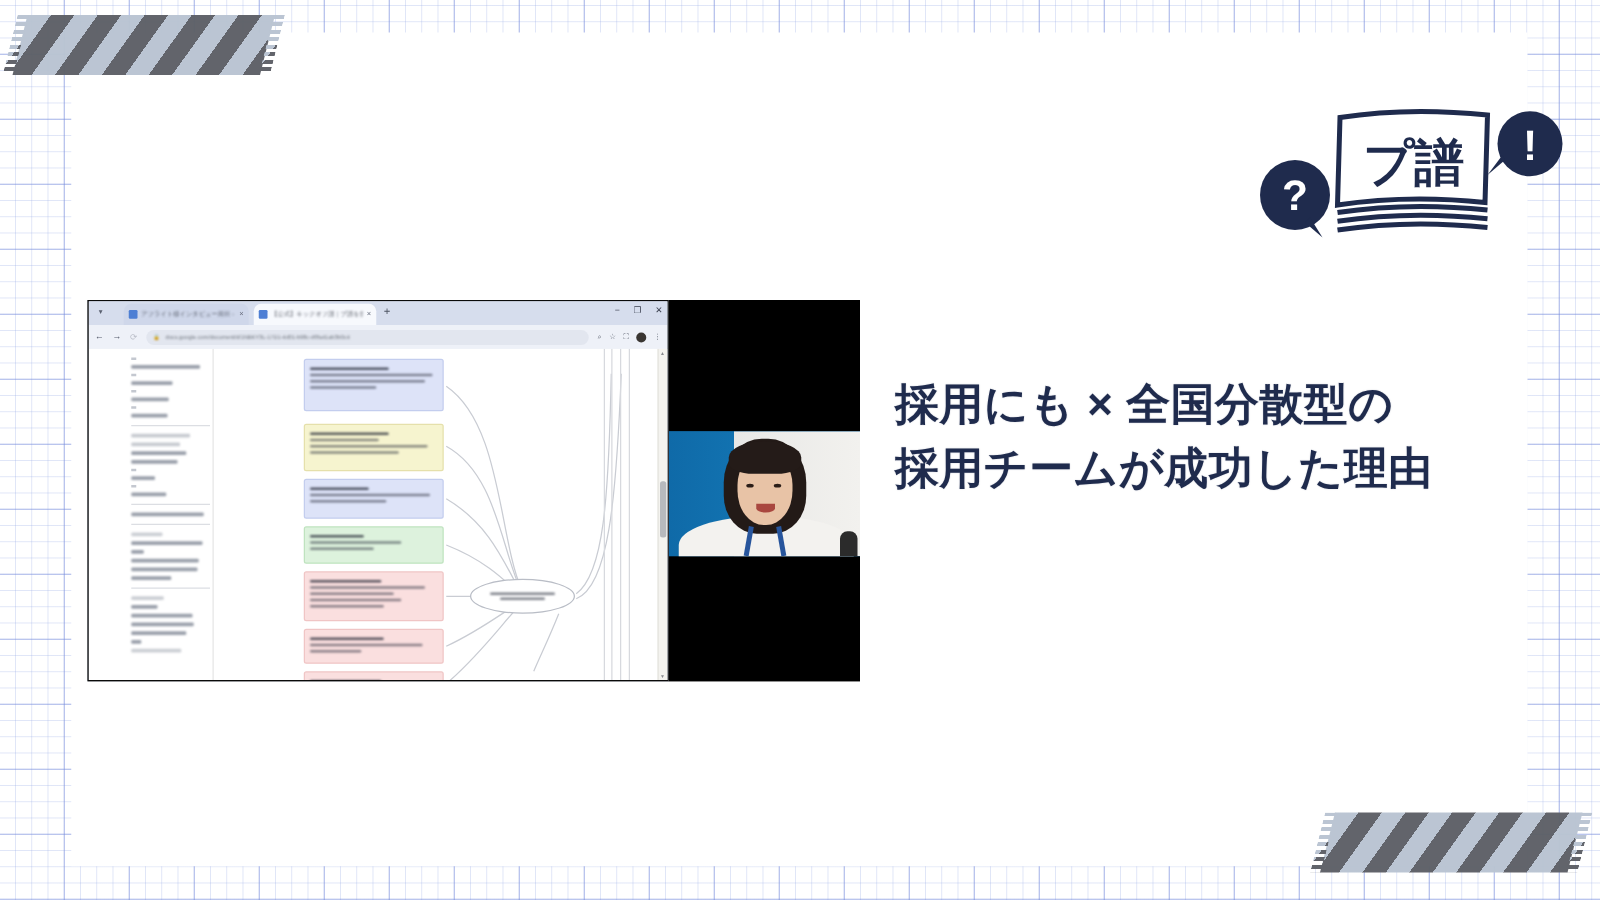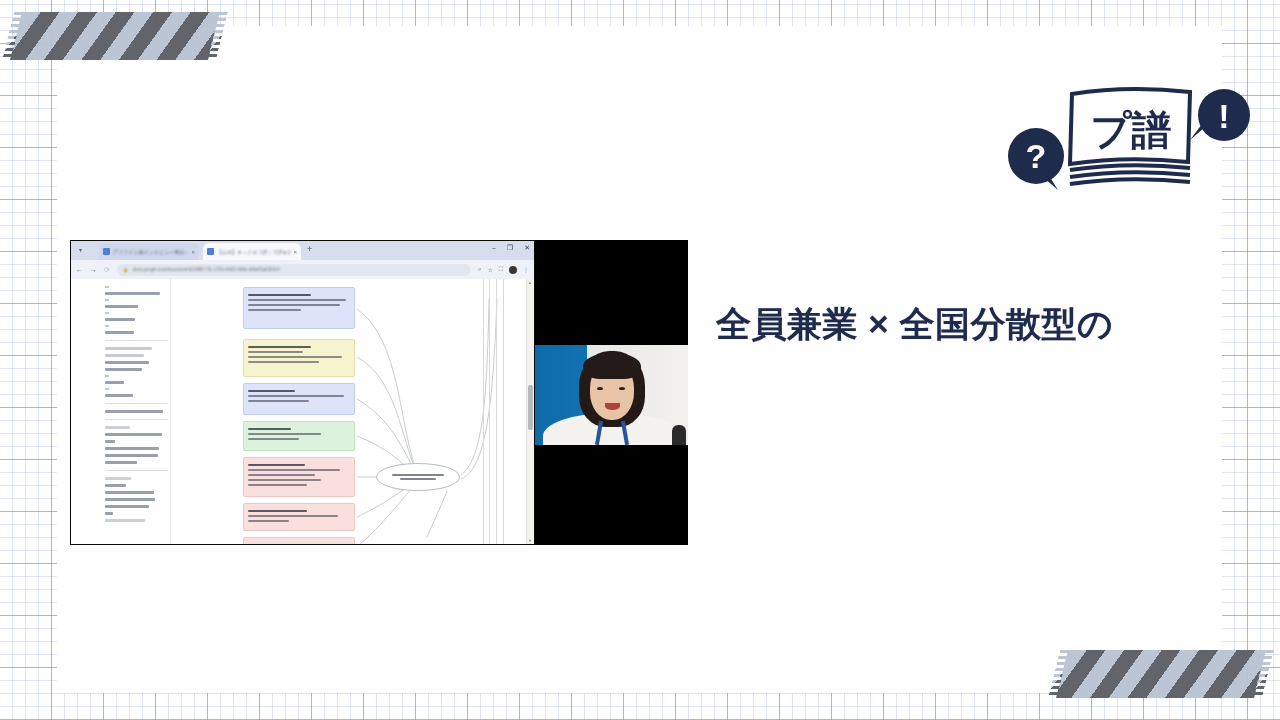--- a/index.html
+++ b/index.html
@@ -438,16 +438,17 @@
 
       <div id="page-scroll">
         <div class="arrow up">▲</div>
         <div class="thumb"></div>
         <div class="arrow down">▼</div>
       </div>
     </div>
   </div>
 
   <div id="title-block">
-    <span class="tline">全員兼業 × 全国分散型の</span>
+    <span class="tline">採用にも × 全国分散型の</span>
+    <span class="tline">採用チームが成功した理由</span>
   </div>
 
 </div>
 
 </body></html>

